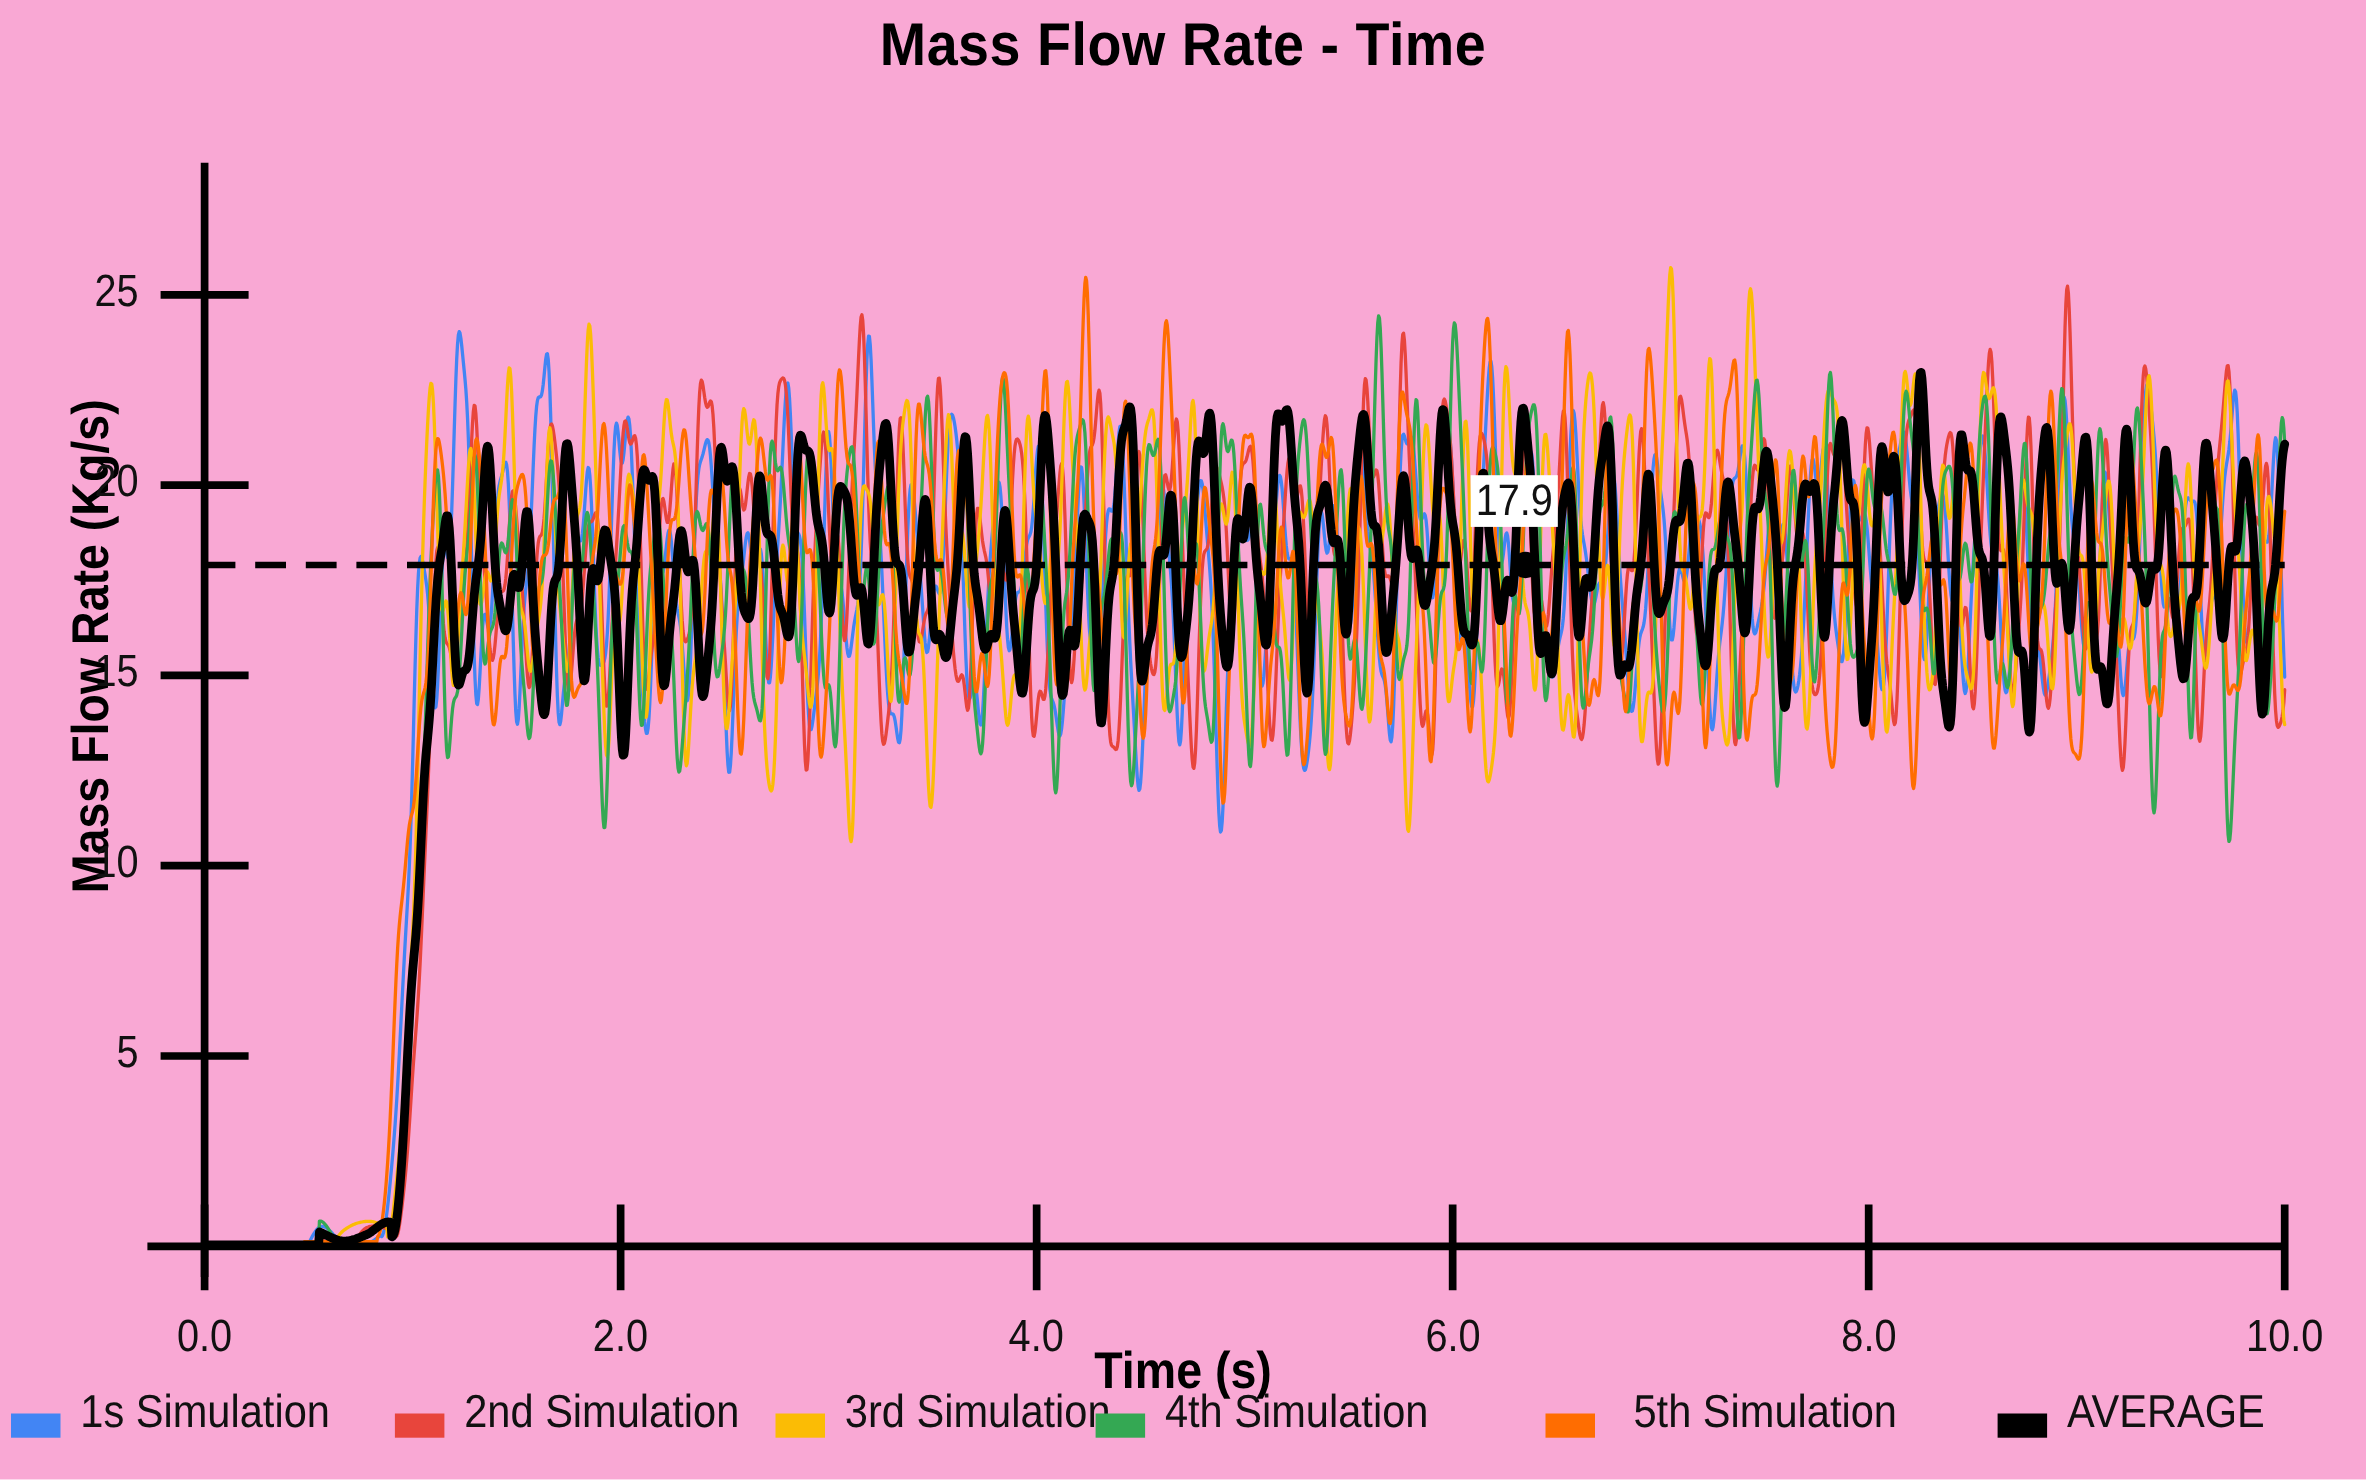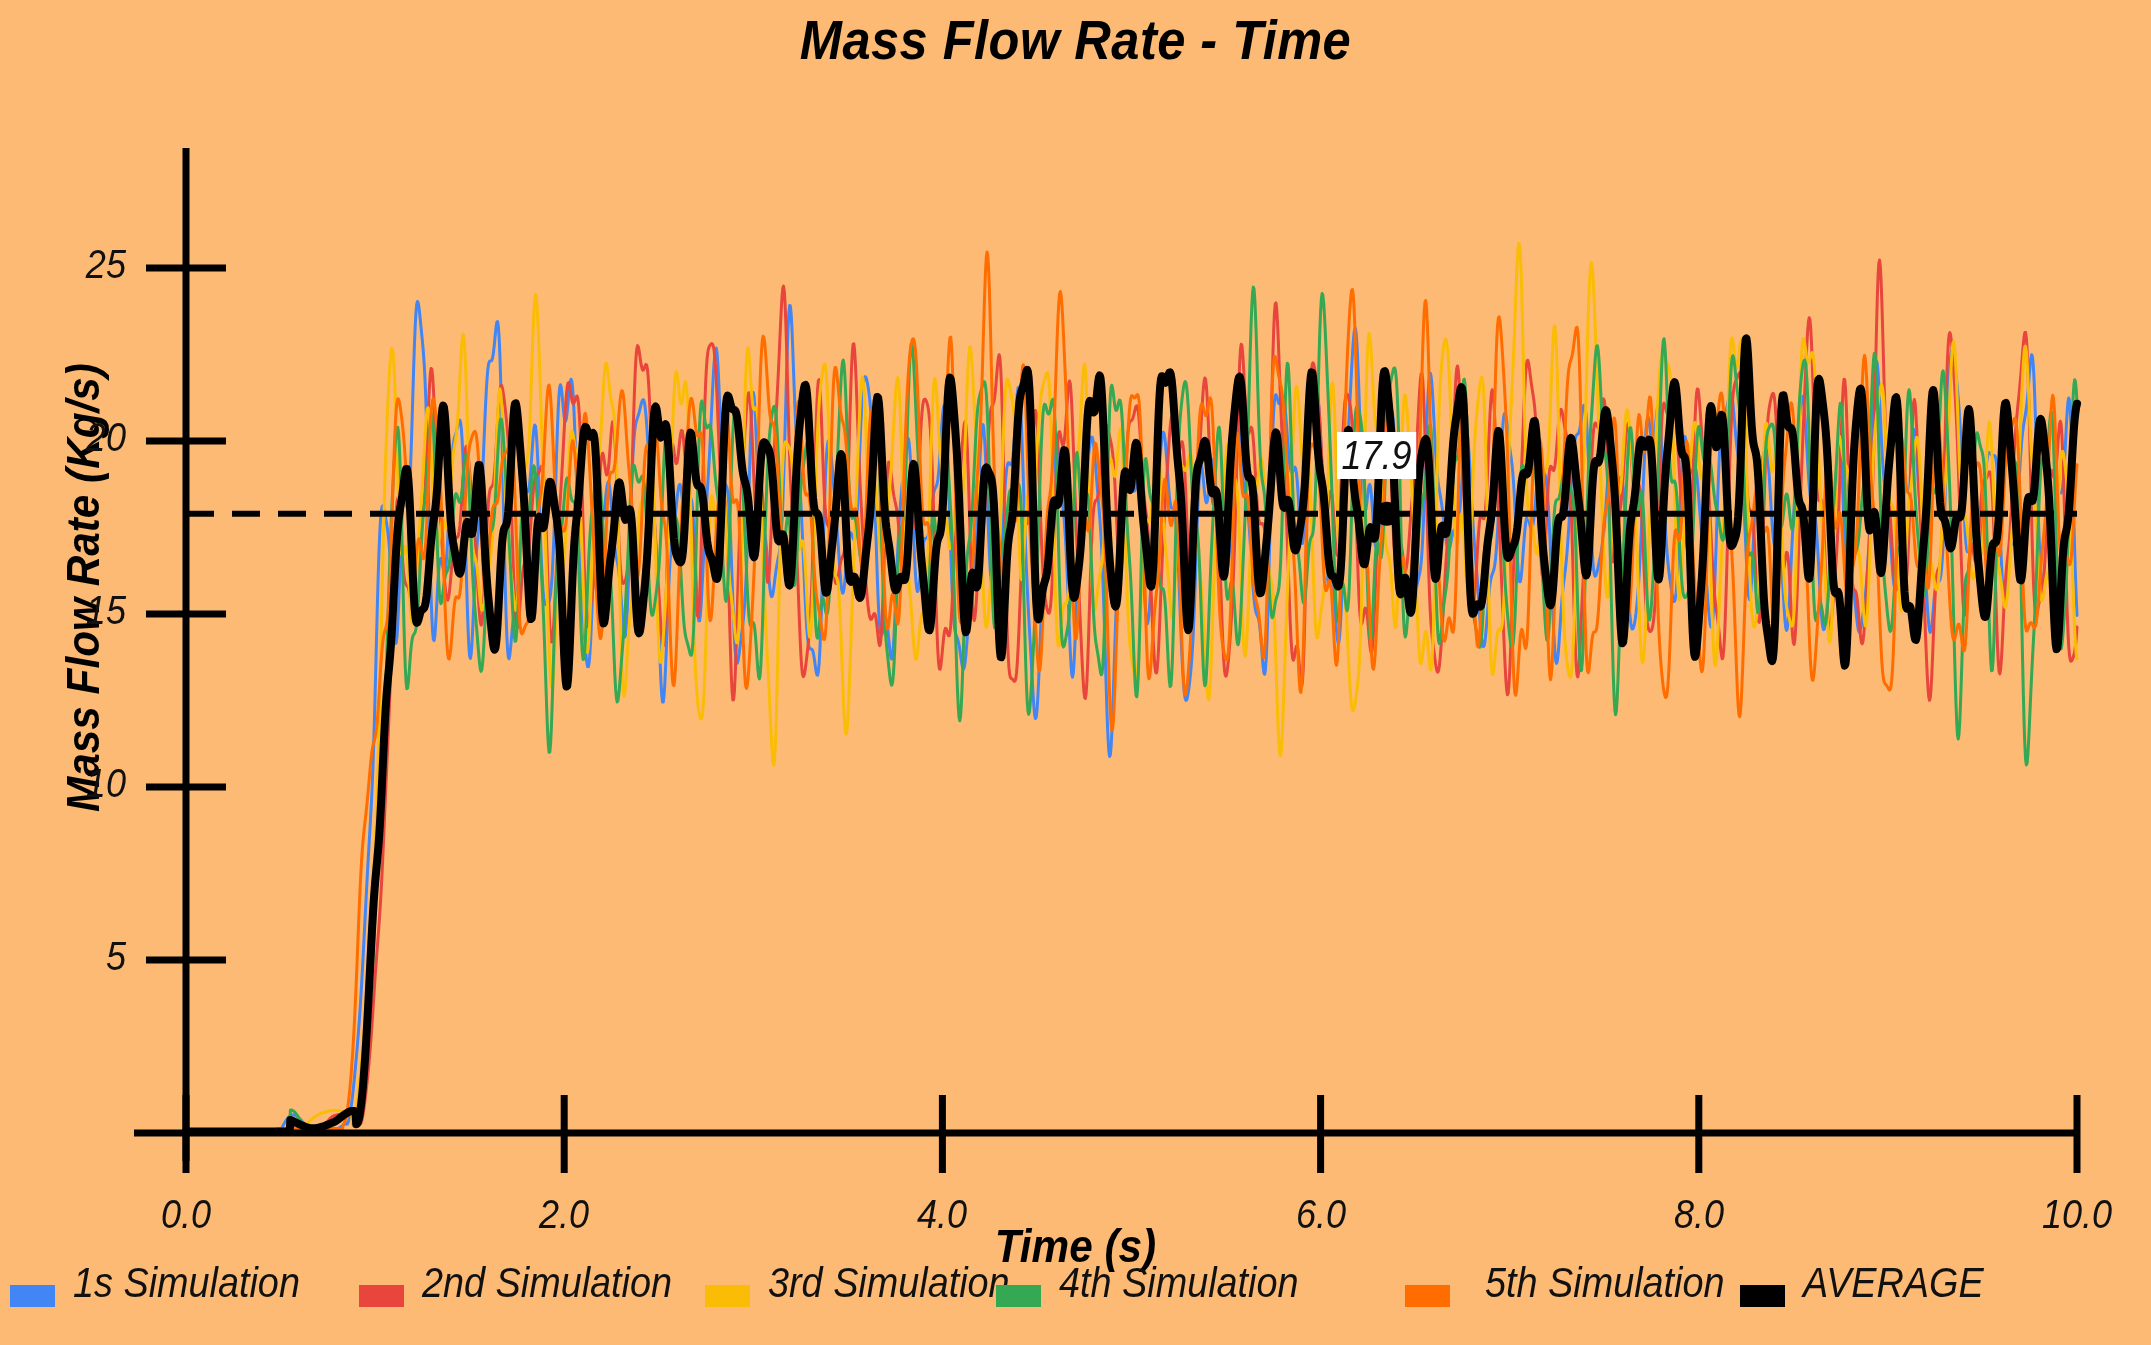--- a/index.html
+++ b/index.html
@@ -1,17 +1,17 @@
 <!DOCTYPE html>
 <html><head>
 <meta charset="utf-8">
 <style>
   html,body{margin:0;padding:0;background:#fff;}
   body{width:2151px;height:1345px;font-family:"Liberation Sans",sans-serif;overflow:hidden;}
-  #root{position:relative;width:2151px;height:1345px;background:#fdba74;font-style:italic;}
+  #root{position:relative;width:2151px;height:1345px;background:#f9a8d4;}
 
   #chart-title{
     position:absolute;left:0;top:8px;width:2151px;text-align:center;
     font-family:"Liberation Sans",sans-serif;
     font-size:55px;font-weight:bold;color:#000;letter-spacing:0.5px;
     transform:scaleX(0.92);transform-origin:center top;
   }
 
   #plot-wrap{position:absolute;left:0;top:0;width:2151px;height:1345px;}
   #plot-svg{position:absolute;left:0;top:0;}
@@ -145,18 +145,18 @@
         <span class="legend-text">3rd Simulation</span>
       </div>
       <div class="legend-item" style="position: absolute; left: 996px;">
         <span class="legend-swatch" style="background: rgb(52, 168, 83);"></span>
         <span class="legend-text">4th Simulation</span>
       </div>
       <div class="legend-item" style="position: absolute; left: 1405px; gap: 17px;">
         <span class="legend-swatch" style="background: rgb(255, 109, 1);"></span>
         <span class="legend-text">5th Simulation</span>
       </div>
-      <div class="legend-item" style="position: absolute; left: 1696px; padding-left: 44px;">
+      <div class="legend-item" style="position: absolute; left: 1772px; padding-left: 44px;">
         <span class="legend-swatch" style="background: rgb(0, 0, 0);"></span>
         <span class="legend-text">AVERAGE</span>
       </div>
     </div>
 </div>
 
 </body></html>

